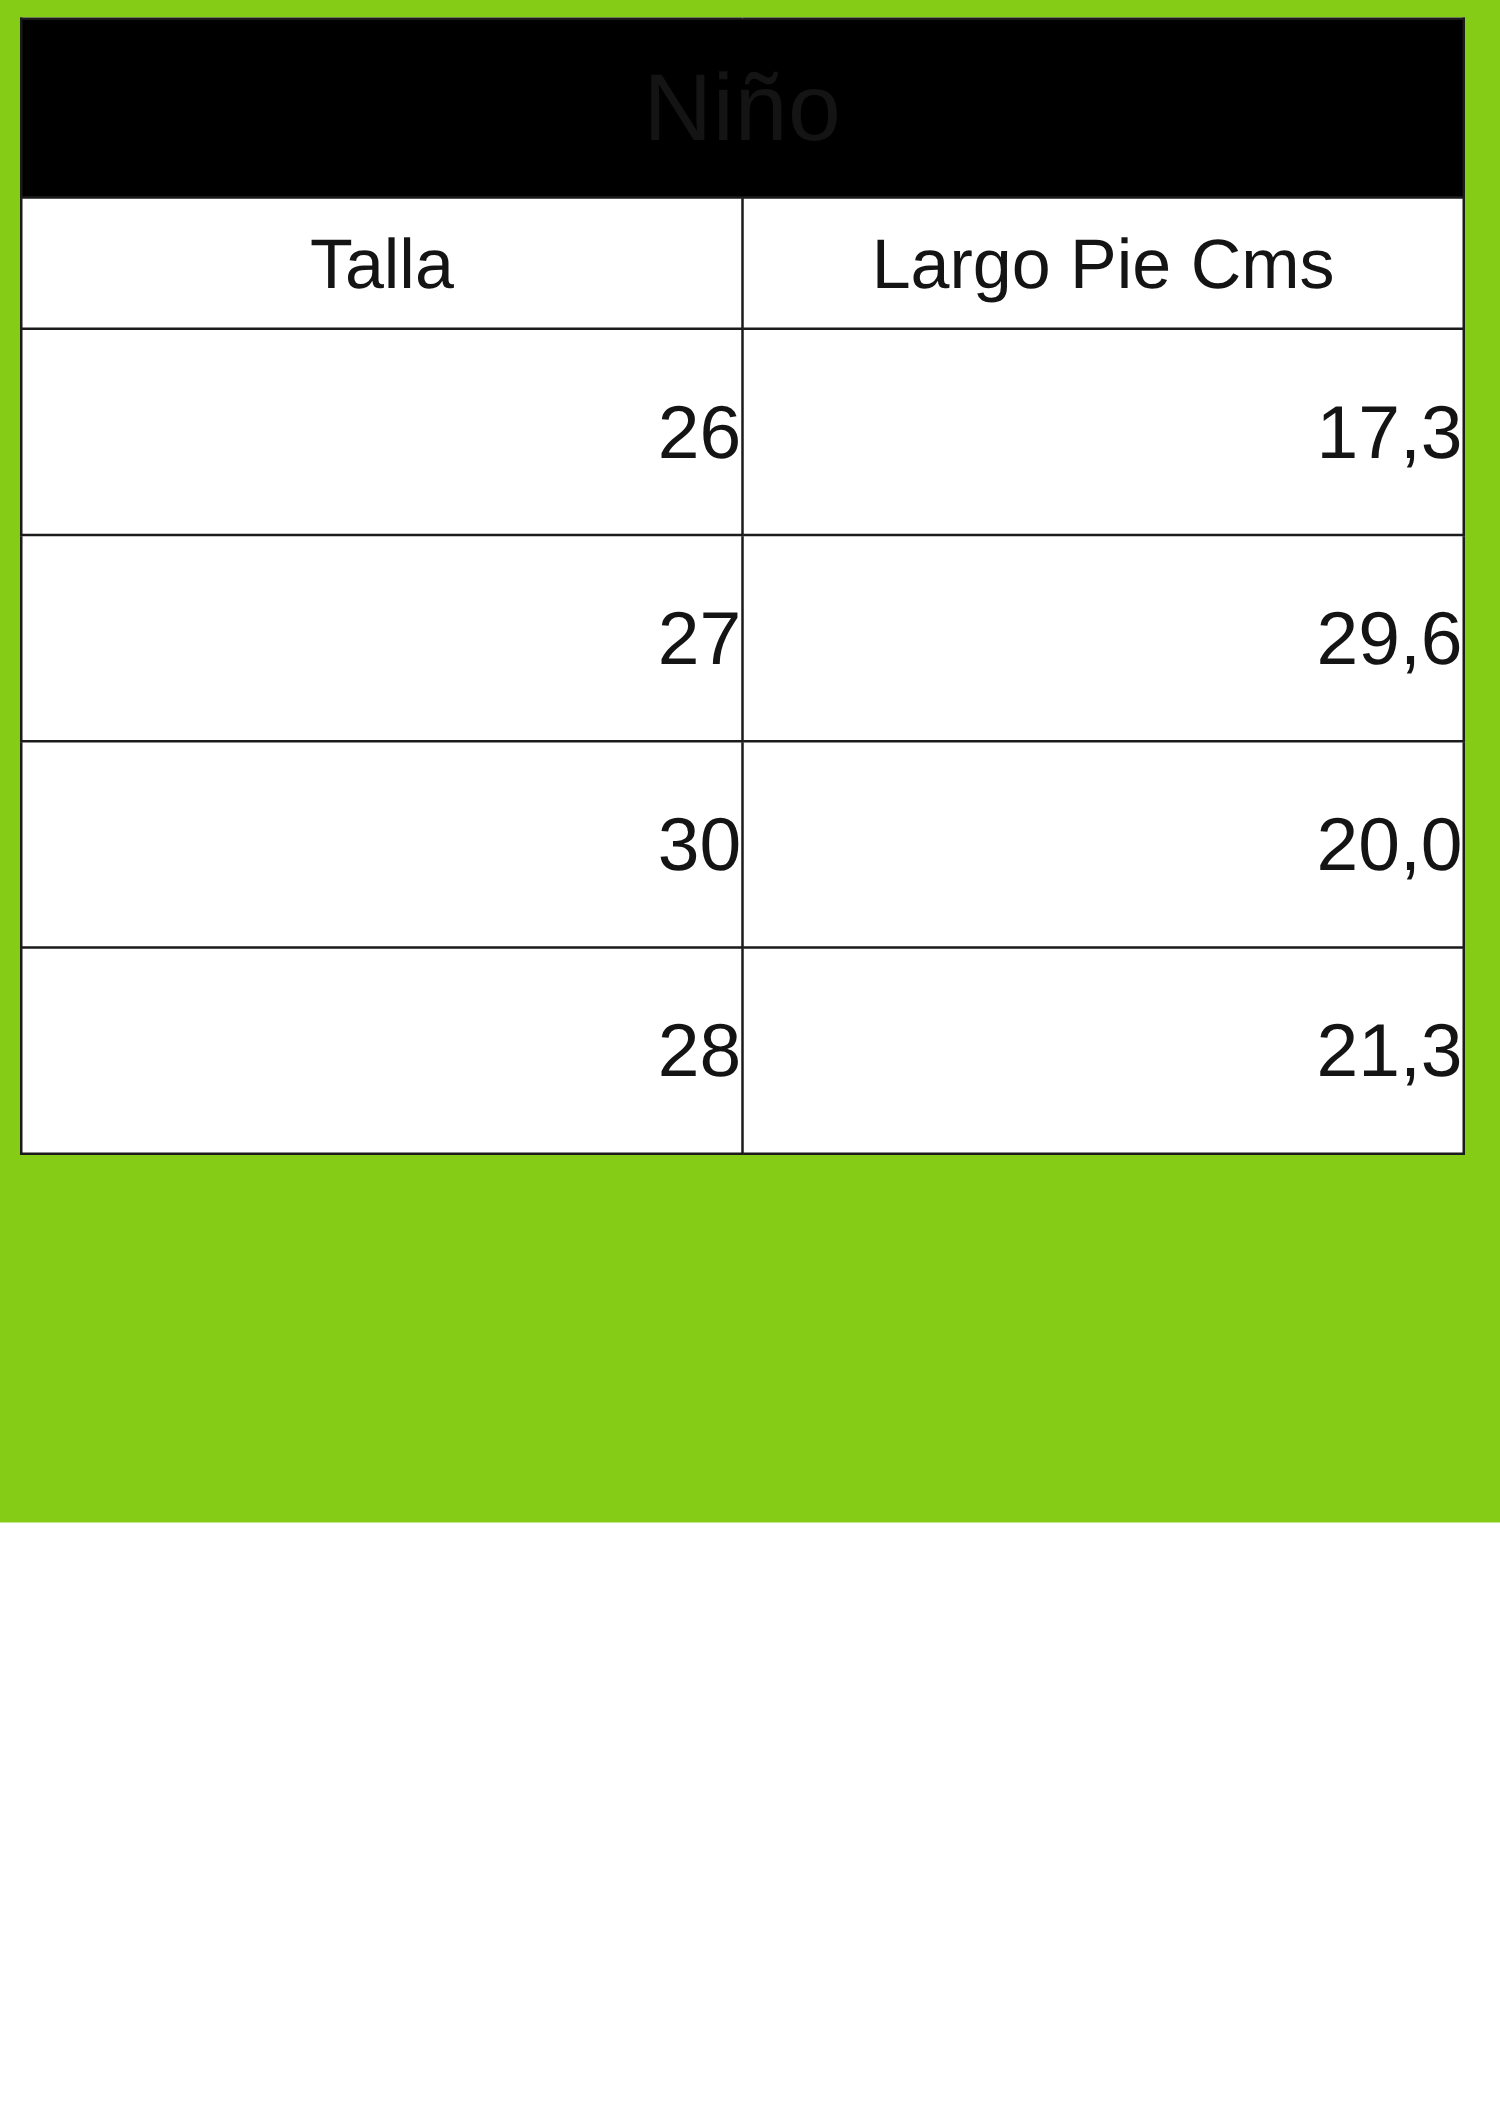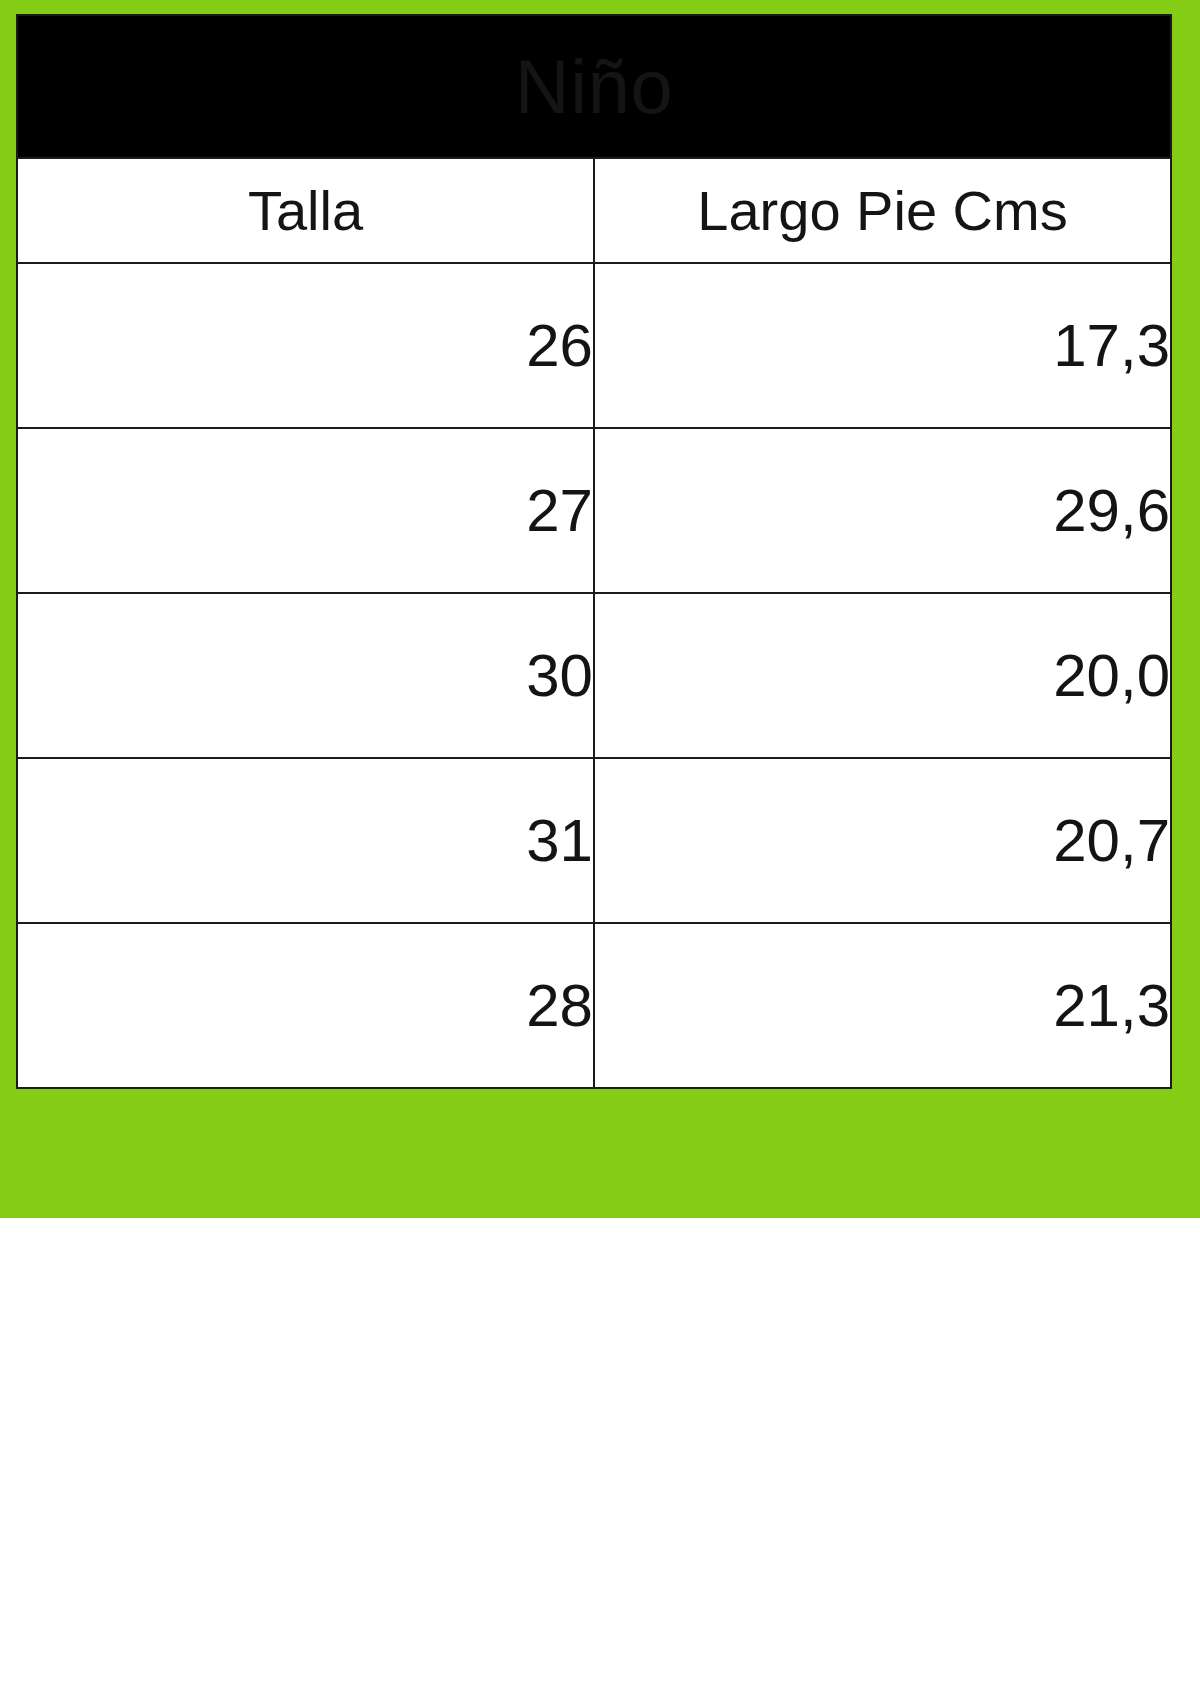--- a/index.html
+++ b/index.html
@@ -99,23 +99,19 @@
       </tr>
       <tr class="data-row">
         <td class="col-talla">27</td>
         <td class="col-largo">29,6</td>
       </tr>
       <tr class="data-row">
         <td class="col-talla">30</td>
         <td class="col-largo">20,0</td>
       </tr>
       <tr class="data-row">
-        <td class="col-talla">31</td>
-        <td class="col-largo">20,7</td>
-      </tr>
-      <tr class="data-row">
         <td class="col-talla">28</td>
         <td class="col-largo">21,3</td>
       </tr>
     </tbody>
   </table>
 
 </div>
 
 </body></html>

